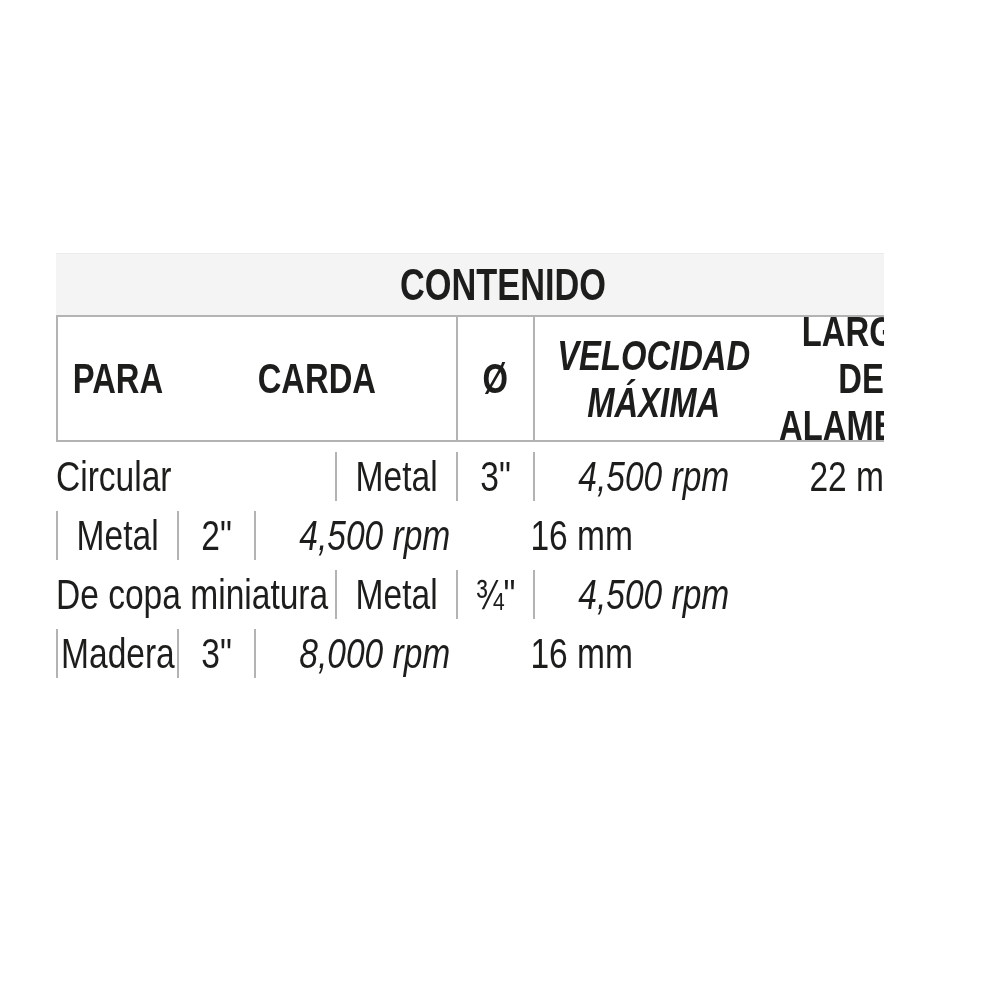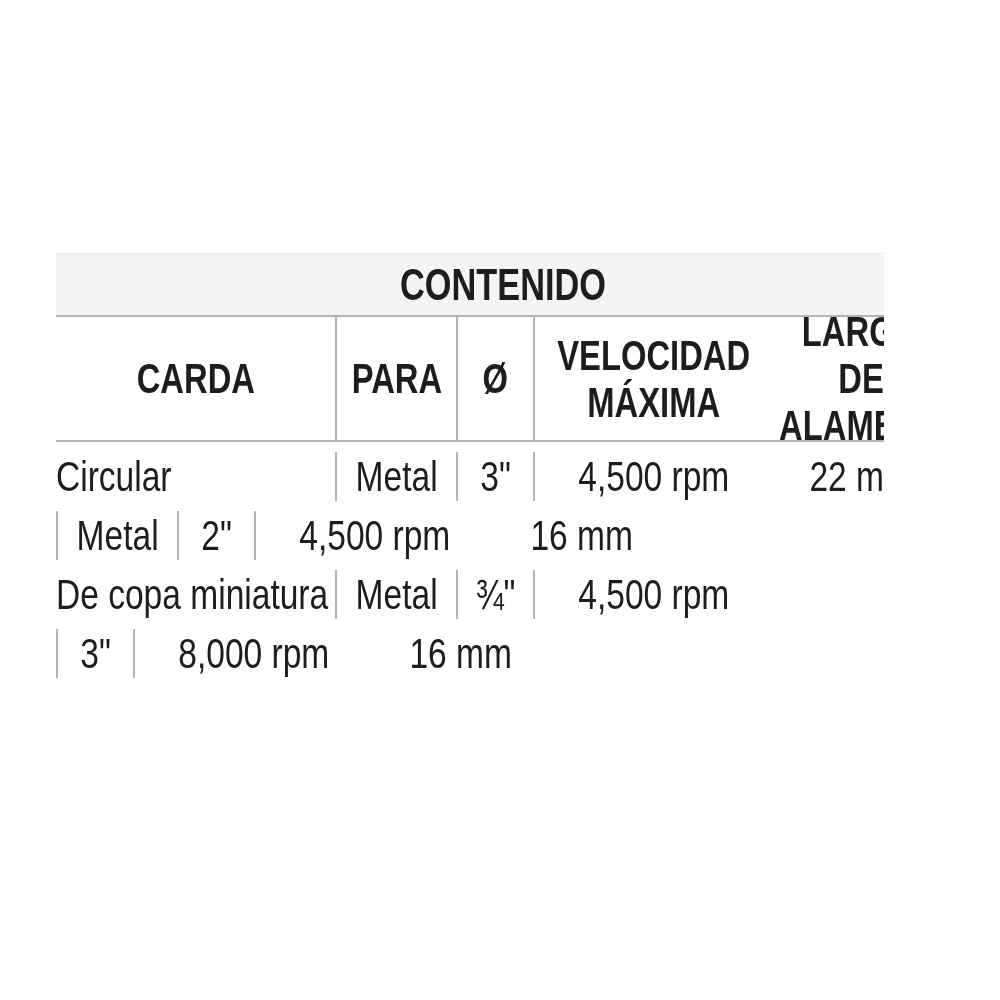--- a/index.html
+++ b/index.html
@@ -51,21 +51,21 @@
   .cell {
     box-sizing: border-box;
     display: flex;
     align-items: center;
     justify-content: center;
     overflow: visible;
   }
   .c1 { width: 279px; justify-content: flex-start; }
   .c2 { width: 121px; border-left: 2px solid var(--line, #b3b3b3); }
   .c3 { width: 77px;  border-left: 2px solid var(--line, #b3b3b3); }
-  .c4 { width: 239px; border-left: 2px solid var(--line, #b3b3b3); }
+  .c4 { width: 239px; border-left: 2px solid var(--line, #b3b3b3); font-style: italic; }
   .c5 { width: 178px; }
   .header-row .c1 { justify-content: center; }
   .header-row .cond {
     font-size: 42px;
     font-weight: bold;
     line-height: 47px;
     text-align: center;
     white-space: pre-line;
   }
   .cond {
@@ -86,25 +86,25 @@
 <body>
 
 <div class="canvas">
   <div class="spec-table">
 
     <div class="title-band">
       <span class="cond">CONTENIDO</span>
     </div>
 
     <div class="header-row">
+      <div class="cell c2">
+        <span class="cond">PARA</span>
+      </div>
       <div class="cell c1">
         <span class="cond">CARDA</span>
-      </div>
-      <div class="cell c2">
-        <span class="cond">PARA</span>
       </div>
       <div class="cell c3">
         <span class="cond">Ø</span>
       </div>
       <div class="cell c4">
         <span class="cond">VELOCIDAD
 MÁXIMA</span>
       </div>
       <div class="cell c5">
         <span class="cond">LARGO DE
@@ -156,20 +156,23 @@
         </div>
         <div class="cell c3">
           <span class="cond">¾"</span>
         </div>
         <div class="cell c4">
           <span class="cond">4,500 rpm</span>
         </div>
       </div>
 
       <div class="body-row">
+        <div class="cell c2">
+          <span class="cond">Madera</span>
+        </div>
         <div class="cell c3">
           <span class="cond">3"</span>
         </div>
         <div class="cell c4">
           <span class="cond">8,000 rpm</span>
         </div>
         <div class="cell c5">
           <span class="cond">16 mm</span>
         </div>
       </div>

